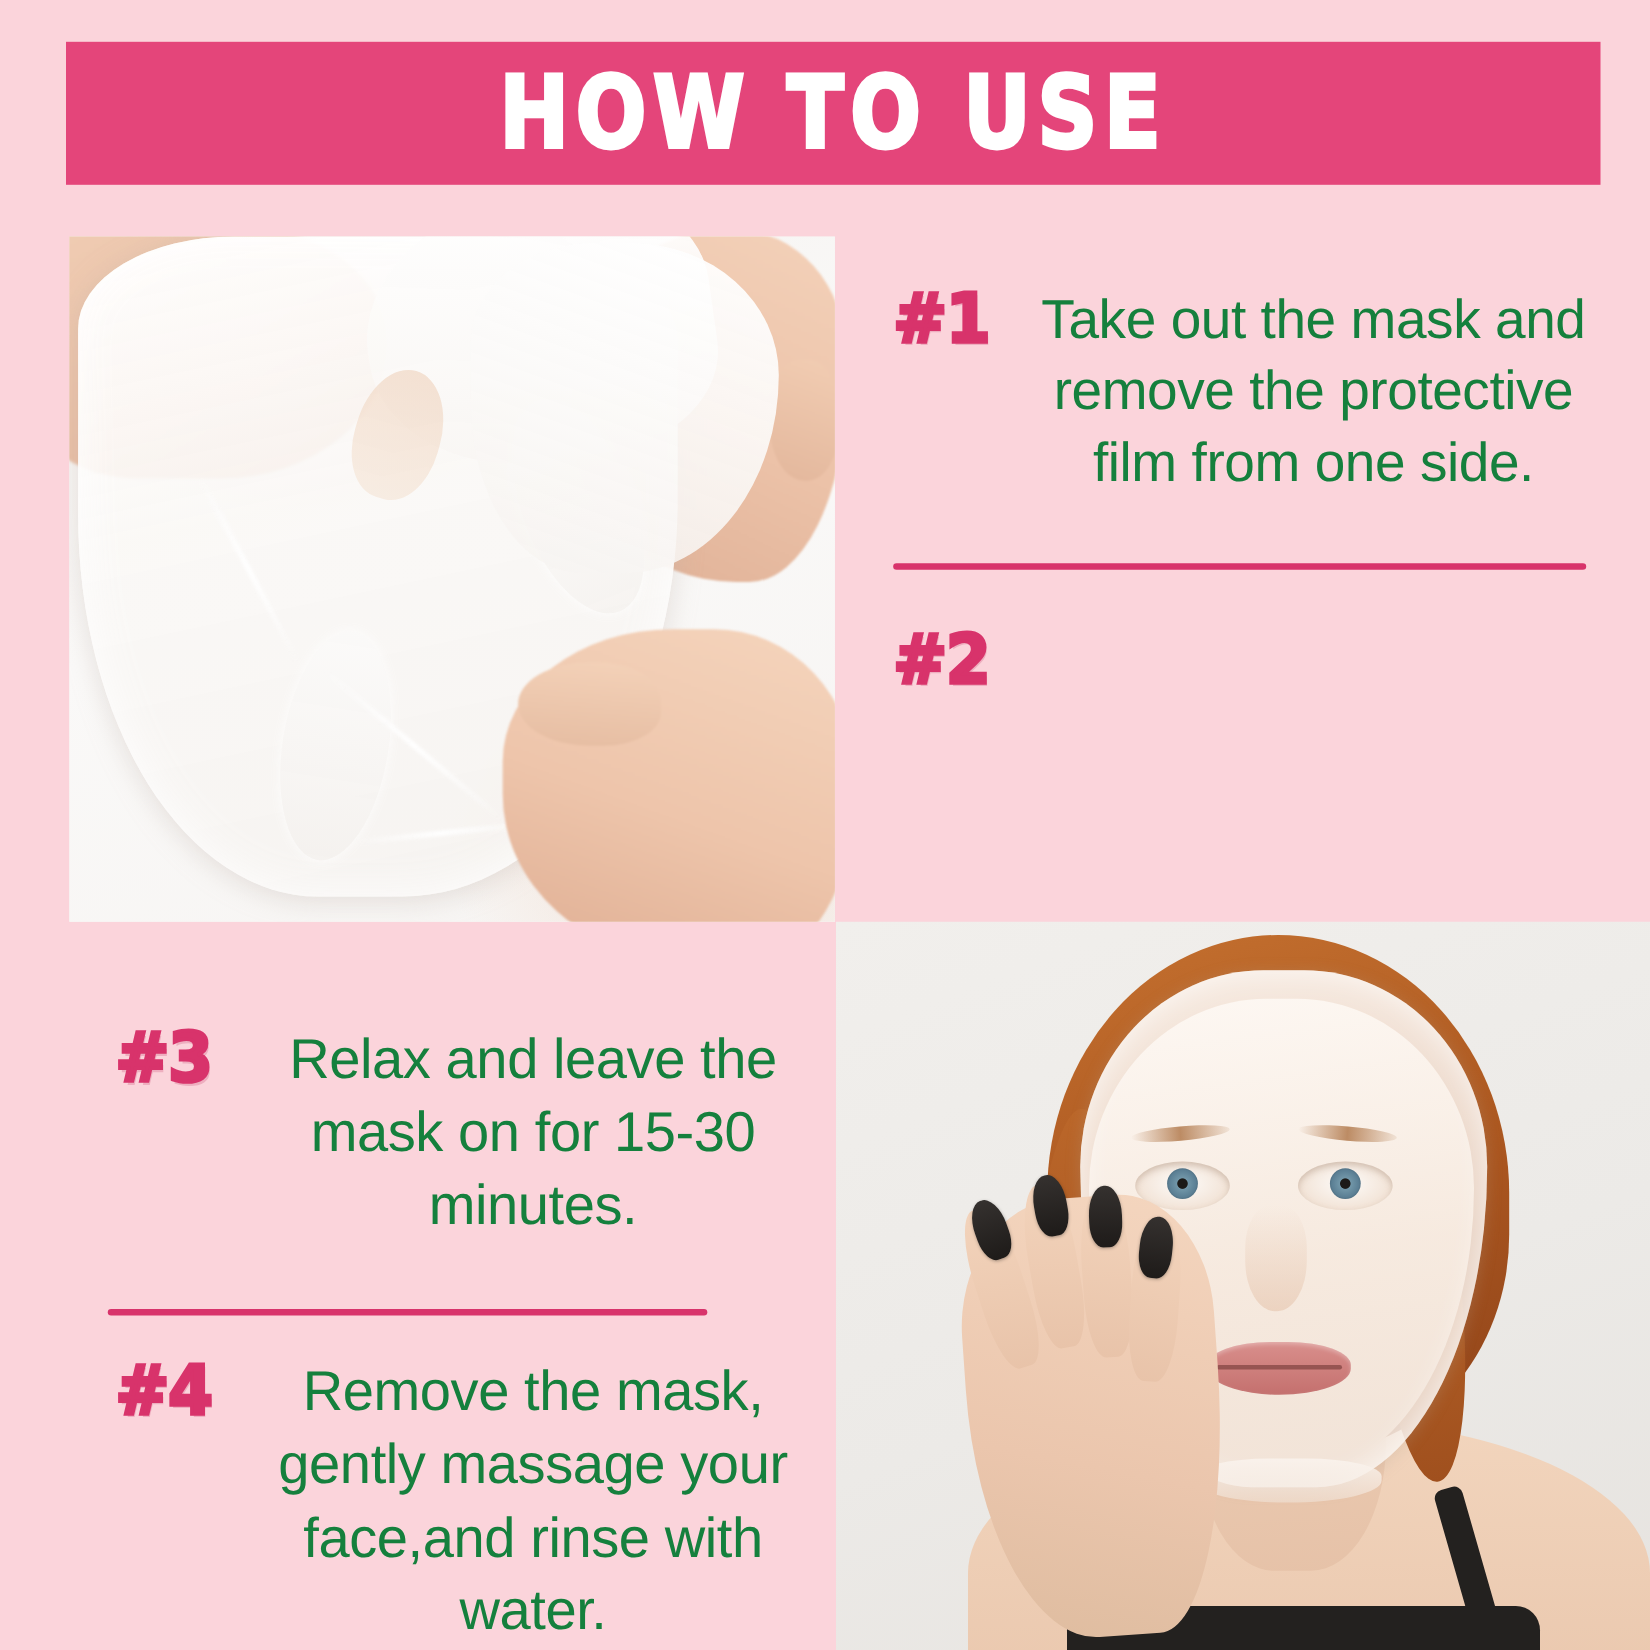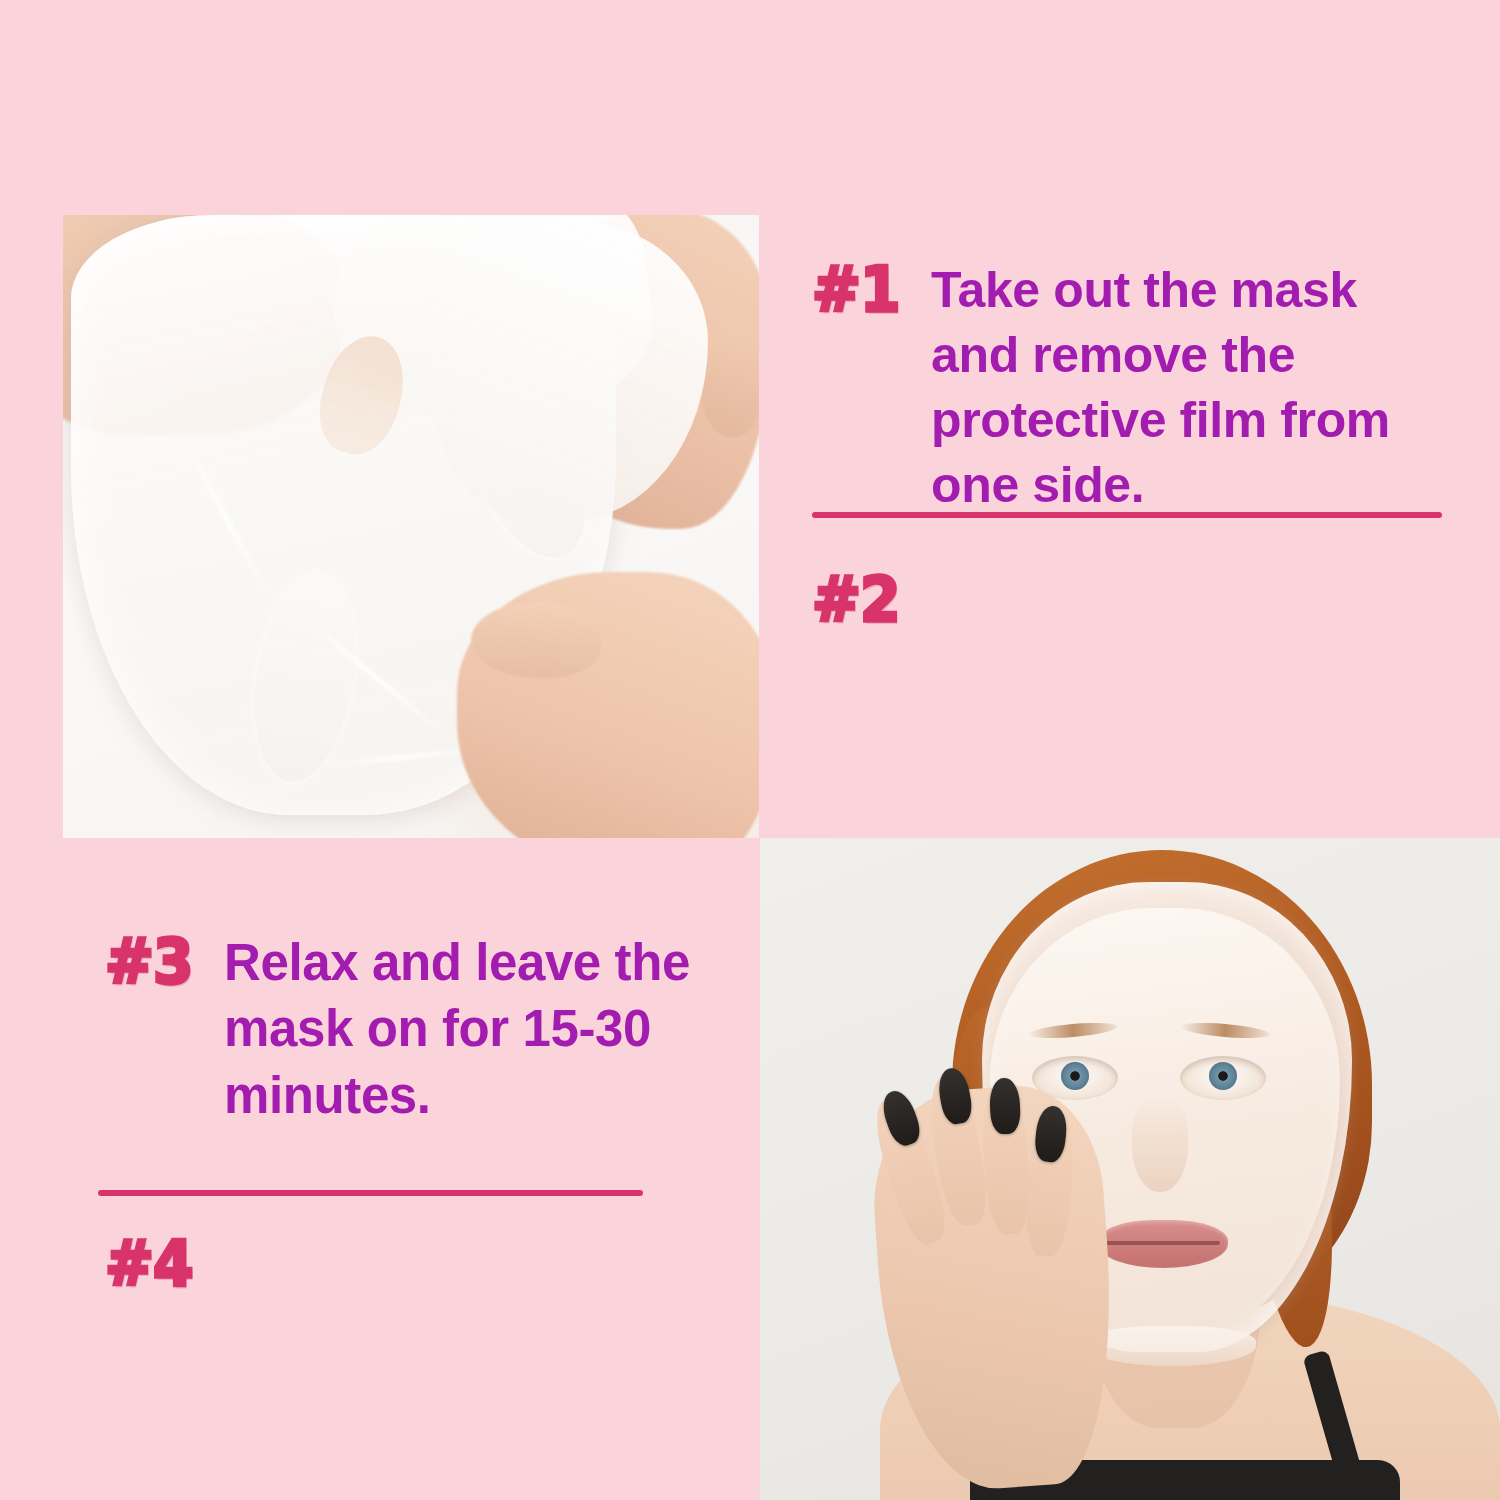--- a/index.html
+++ b/index.html
@@ -293,26 +293,27 @@
     line-height:1.04;
     letter-spacing:-1px;
     -webkit-text-stroke:3.4px #d8336b;
     text-shadow:2px 3px 0 rgba(190,40,90,.22);
     white-space:nowrap;
     flex:0 0 auto;
     transform:scaleX(.94);
     transform-origin:left center;
   }
   .step-text {
-    color:#a21caf;
+    color:#15803d;
     font-family:"Liberation Sans", sans-serif;
     font-size:50px;
-    font-weight:700;
+    font-weight:400;
     line-height:1.30;
     letter-spacing:-.4px;
+    text-align:center;
   }
 
   #step1 { left:812px; top:258px; width:645px; }
   #step2 { left:812px; top:568px; width:645px; }
   #step3 { left:105px; top:930px; width:640px; }
   #step4 { left:105px; top:1232px; width:640px; }
 
   #step3 .step-text, #step4 .step-text { font-size:51px; }
 
   .divider {
@@ -322,20 +323,23 @@
     border-radius:3px;
   }
   #divider-right { left:812px; top:512px; width:630px; }
   #divider-left  { left:98px;  top:1190px; width:545px; }
 </style>
 </head>
 <body>
 
 <div class="page">
 
+  <div class="banner">
+    <div class="banner-title">HOW TO USE</div>
+  </div>
 
   <div class="photo-gel">
     <div class="bg"></div>
     <div class="hand-tl"></div>
     <div class="hand-tr"></div>
     <div class="gel-sheet">
       <div class="cut cut-eye-l"></div>
       <div class="cut cut-eye-r"></div>
       <div class="cut cut-mouth"></div>
       <div class="gel-hl" style="left:60px; top:300px; width:190px; transform:rotate(62deg);"></div>
@@ -392,15 +396,16 @@
 
   <div class="step" id="step3">
     <div class="step-badge">#3</div>
     <div class="step-text">Relax and leave the mask on for 15-30 minutes.</div>
   </div>
 
   <div class="divider" id="divider-left"></div>
 
   <div class="step" id="step4">
     <div class="step-badge">#4</div>
+    <div class="step-text">Remove the mask, gently massage your face,and rinse with water.</div>
   </div>
 
 </div>
 
 </body></html>

